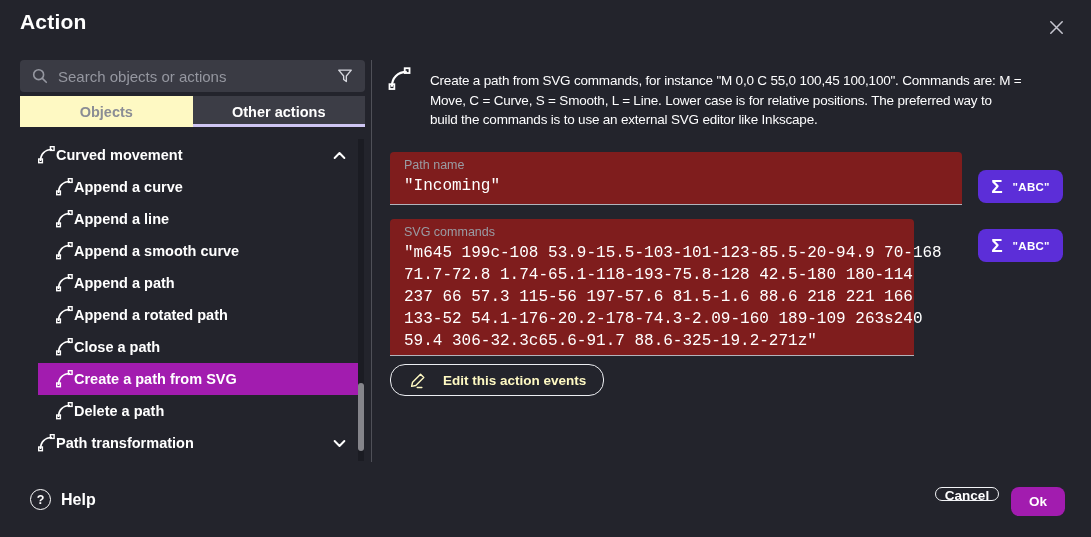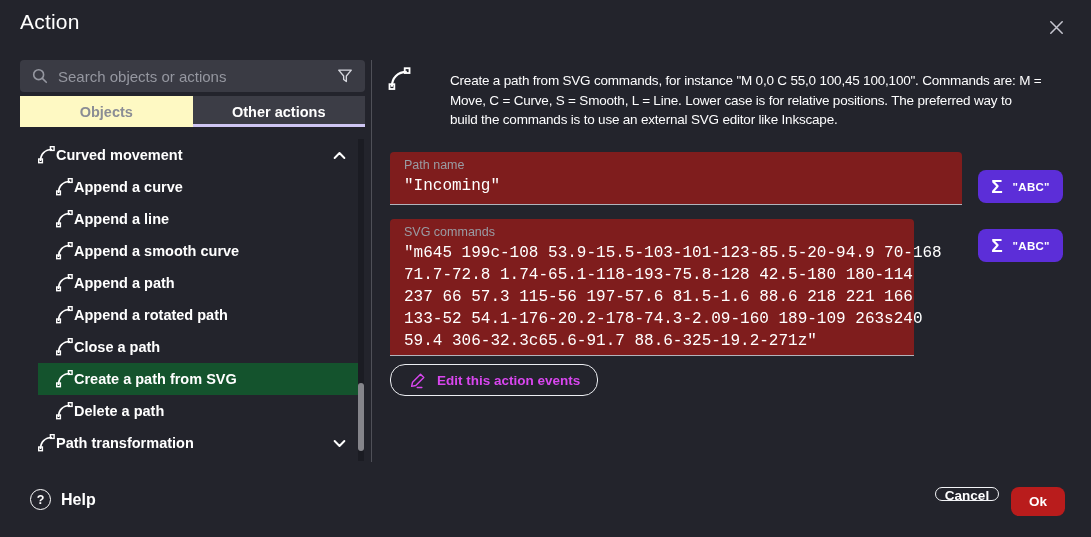--- a/index.html
+++ b/index.html
@@ -5,77 +5,77 @@
   * { box-sizing: border-box; margin: 0; padding: 0; }
   html, body { background: #1a1b21; }
   body { font-family: "Liberation Sans", sans-serif; }
   .stage {
     position: relative; width: 1091px; height: 537px;
     background: #23242c; overflow: hidden; color: #fff;
   }
   .abs { position: absolute; }
 
   
-  .title { left: 20px; top: 10px; font-size: 21px; font-weight: 400; color: #fff; letter-spacing: 0.2px; }
+  .title { left: 20px; top: 10px; font-size: 21px; font-weight: 700; color: #fff; letter-spacing: 0.2px; }
   .close-btn { left: 1041px; top: 12px; width: 30px; height: 30px; background: none; border: 0; color: #c6c6d0; cursor: pointer; display: flex; align-items: center; justify-content: center; }
   .close-btn svg { width: 19px; height: 19px; }
 
   
   .search { left: 20px; top: 60px; width: 345px; height: 32px; background: #3a3b44; border-radius: 4px; display: flex; align-items: center; gap: 9px; padding: 0 11px; }
   .search .s-ico { width: 18px; height: 18px; color: #9597a0; flex: none; }
   .search input { flex: 1; background: transparent; border: 0; outline: none; color: #e9e9ee; font-size: 15px; font-family: "Liberation Sans", sans-serif; }
   .search input::placeholder { color: #9597a0; }
   .search .f-ico { width: 18px; height: 18px; color: #d6d7de; flex: none; cursor: pointer; }
 
   
   .tabs { left: 20px; top: 96px; width: 345px; height: 31px; display: flex; }
   .tab { flex: 1; display: flex; align-items: center; justify-content: center; font-size: 14.5px; font-weight: 700; cursor: pointer; }
   .tab-objects { background: #fef9c3; color: #8b8d95; }
   .tab-other { background: #3c3d46; color: #ffffff; box-shadow: inset 0 -3px 0 #cfc6f3; }
 
   
   .list { left: 20px; top: 139px; width: 338px; }
   .row { height: 32px; display: flex; align-items: center; padding: 0 12px 0 16px; font-size: 14.5px; font-weight: 600; color: #fff; cursor: pointer; }
-  .row.selected { background: #14532d; }
+  .row.selected { background: #a21caf; }
   .children { margin-left: 18px; }
   .ico { width: 20px; height: 20px; color: #fff; flex: none; }
   .chev { width: 13px; height: 9px; margin-left: auto; flex: none; color: #fff; }
   .chev.down { transform: rotate(180deg); }
 
   .scroll-track { left: 358px; top: 139px; width: 6px; height: 322px; background: #1b1c23; }
   .scroll-thumb { left: 358px; top: 383px; width: 6px; height: 68px; background: #85858b; border-radius: 3px; cursor: pointer; }
 
   .vdivider { left: 371px; top: 60px; width: 1px; height: 402px; background: #4f5058; }
 
   
   .desc-ico { left: 386px; top: 66px; width: 26px; height: 26px; color: #fff; }
-  .desc-text { left: 430px; top: 71px; font-size: 13.5px; line-height: 19.5px; font-weight: 500; color: #fdfdfe; white-space: pre; letter-spacing: -0.2px; margin-left: 20px; }
+  .desc-text { left: 430px; top: 71px; font-size: 13.5px; line-height: 19.5px; font-weight: 500; color: #fdfdfe; white-space: pre; letter-spacing: -0.2px; }
 
   .field { background: #7f1d1d; border-bottom: 1px solid #b2b3bb; border-radius: 4px 4px 0 0; padding: 6px 14px 0; }
   .field .flabel { font-size: 12.5px; color: #9a9ca4; }
   .field .fvalue { margin-top: 3px; font-family: "Liberation Mono", monospace; font-size: 16px; line-height: 22px; color: #ffffff; white-space: pre; cursor: text; }
   .field-name { left: 390px; top: 152px; width: 572px; height: 53px; }
   .field-svg  { left: 390px; top: 219px; width: 524px; height: 137px; }
 
   .sigma-btn { width: 85px; height: 33px; background: #5c2ed8; border: 0; border-radius: 8px; color: #fff; display: flex; align-items: center; justify-content: center; gap: 10px; cursor: pointer; }
   .sigma-btn .sg { font-size: 19px; font-weight: 700; line-height: 1; }
   .sigma-btn .sl { font-size: 11.5px; font-weight: 700; letter-spacing: 0.3px; }
   .sigma-1 { left: 978px; top: 170px; }
   .sigma-2 { left: 978px; top: 229px; }
 
-  .edit-btn { left: 390px; top: 364px; height: 32px; display: inline-flex; align-items: center; gap: 10px; padding: 0 17px; background: transparent; border: 1px solid #eceef2; border-radius: 15px; color: #d946ef; font-size: 13.5px; font-weight: 700; font-family: "Liberation Sans", sans-serif; cursor: pointer; }
+  .edit-btn { left: 390px; top: 364px; height: 32px; display: inline-flex; align-items: center; gap: 16px; padding: 0 17px; background: transparent; border: 1px solid #eceef2; border-radius: 15px; color: #fef9c3; font-size: 13.5px; font-weight: 700; font-family: "Liberation Sans", sans-serif; cursor: pointer; }
   .edit-btn svg { width: 19px; height: 19px; }
 
   
   .help { left: 30px; top: 489px; display: flex; align-items: center; gap: 10px; cursor: pointer; }
   .help-circle { width: 21px; height: 21px; border: 1.7px solid #fff; border-radius: 50%; display: flex; align-items: center; justify-content: center; font-size: 12.5px; font-weight: 700; color: #fff; }
   .help-label { font-size: 16px; font-weight: 700; color: #fff; }
 
   .cancel-btn { left: 935px; top: 487px; width: 64px; height: 14px; background: transparent; border: 1px solid #f2f3f6; border-radius: 14px; color: #fff; font-size: 13.5px; font-weight: 700; font-family: "Liberation Sans", sans-serif; cursor: pointer; }
-  .ok-btn { left: 1011px; top: 487px; width: 54px; height: 29px; background: #b91c1c; border: 0; border-radius: 8px; color: #fff; font-size: 13.5px; font-weight: 700; font-family: "Liberation Sans", sans-serif; cursor: pointer; }
+  .ok-btn { left: 1011px; top: 487px; width: 54px; height: 29px; background: #a21caf; border: 0; border-radius: 8px; color: #fff; font-size: 13.5px; font-weight: 700; font-family: "Liberation Sans", sans-serif; cursor: pointer; }
 </style>
 </head>
 <body>
 
 <svg width="0" height="0" style="position:absolute" aria-hidden="true">
   <symbol id="sym-curve" viewBox="0 0 20 20">
     <path d="M4.5 16 C4.5 9 9 4.5 16 4.5" fill="none" stroke="currentColor" stroke-width="1.7"></path>
     <rect x="2.7" y="14" width="3.7" height="3.7" fill="none" stroke="currentColor" stroke-width="1.4"></rect>
     <rect x="14.4" y="1.7" width="3.7" height="3.7" fill="none" stroke="currentColor" stroke-width="1.4"></rect>
   </symbol>

